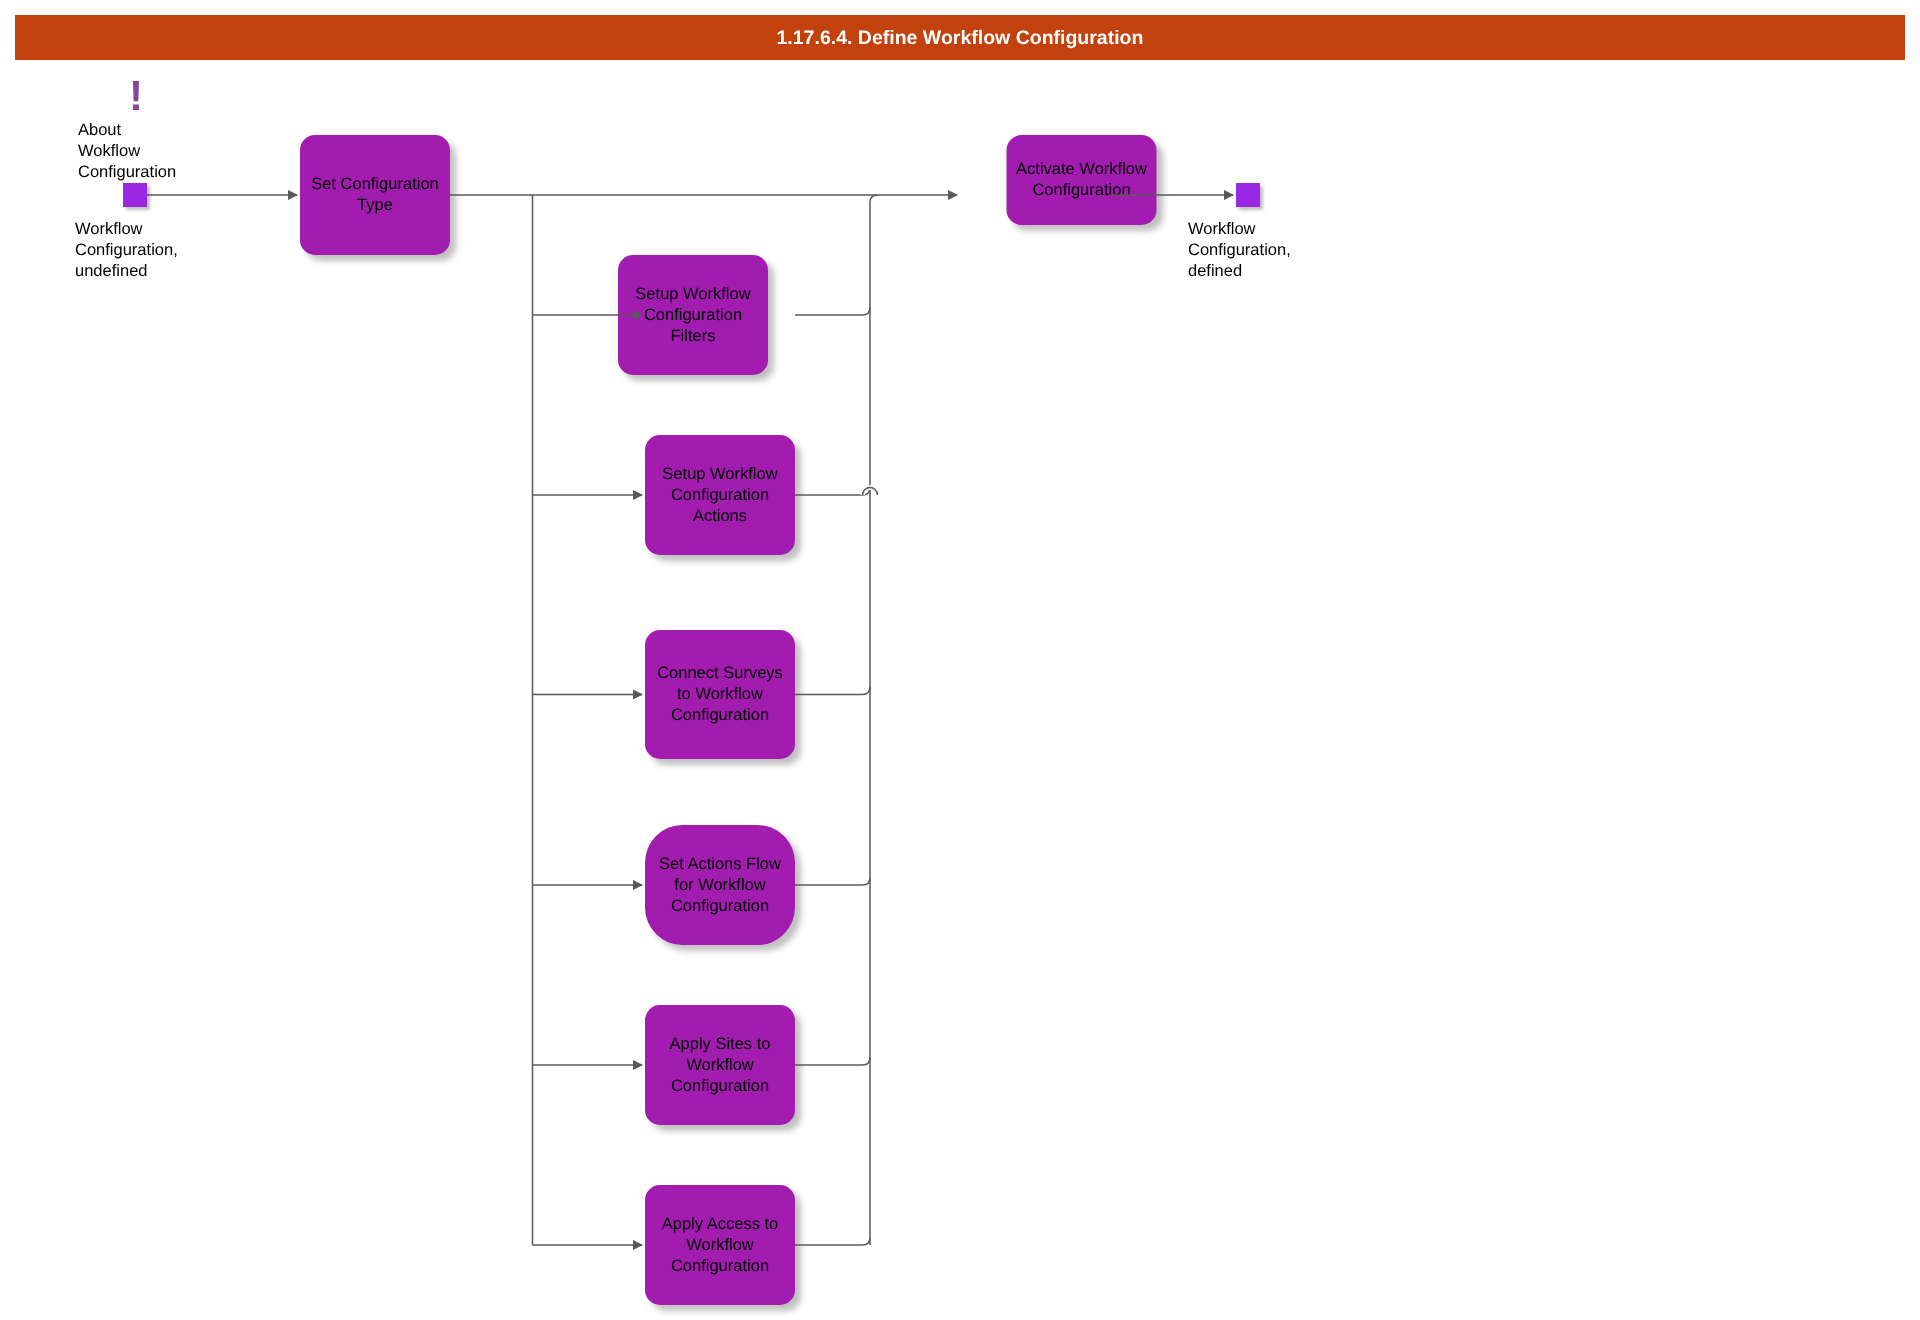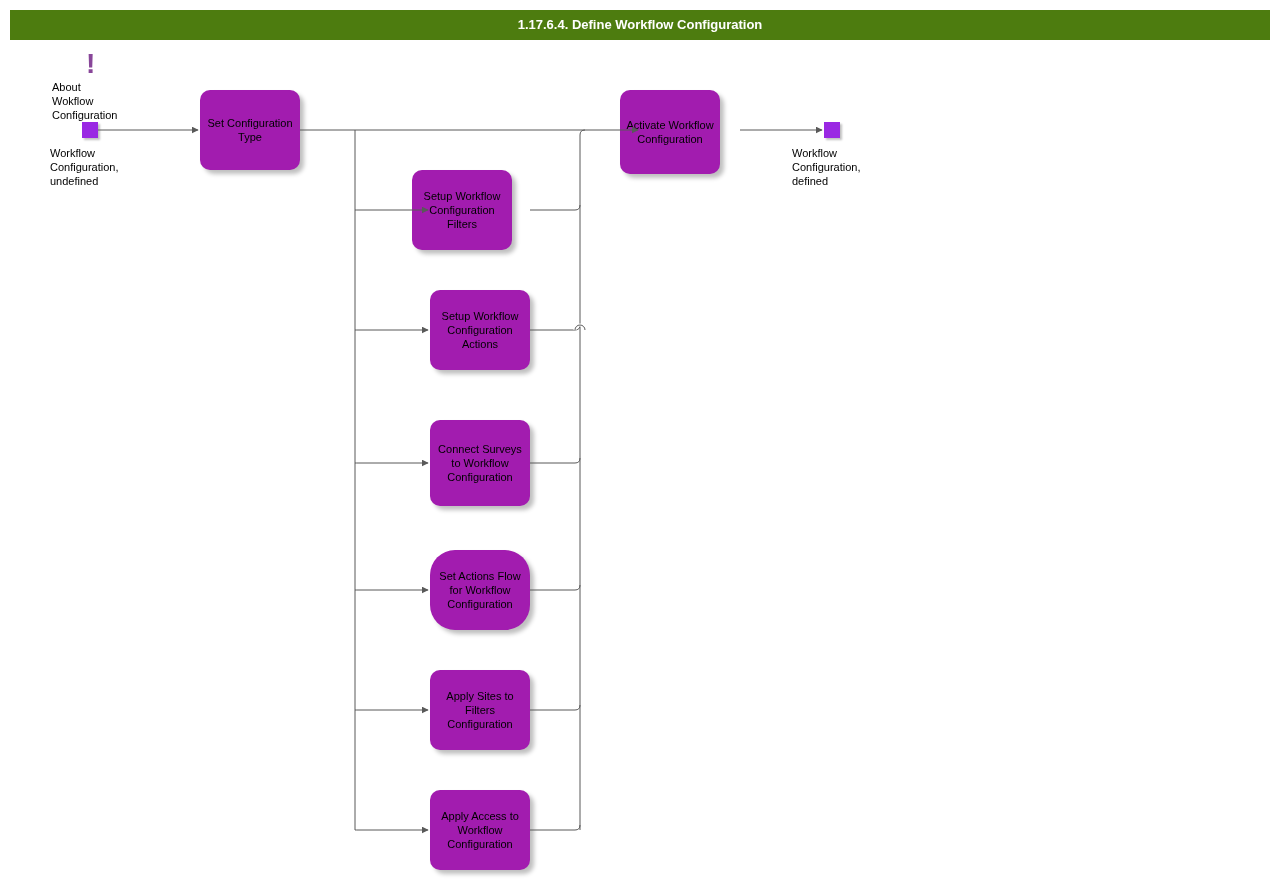--- a/index.html
+++ b/index.html
@@ -14,21 +14,21 @@
     position:relative;
     width:1280px;
     height:880px;
   }
   .header-bar {
     position:absolute;
     left:10px;
     top:10px;
     width:1260px;
     height:30px;
-    background:#4d7c0f; 
+    background:#c2410c; 
     color:#ffffff;
     font-weight:bold;
     font-size:13px;
     text-align:center;
     line-height:30px;
     box-sizing:border-box;
   }
   .exclaim {
     position:absolute;
     color:#884699;
@@ -122,31 +122,31 @@
   </div>
 
   <div class="activity" style="left:430px; top:550px; height:80px;border-radius:25px;">
     <span>Set Actions Flow
 for Workflow
 Configuration</span>
   </div>
 
   <div class="activity" style="left:430px; top:670px; height:80px;">
     <span>Apply Sites to
-Filters
+Workflow
 Configuration</span>
   </div>
 
   <div class="activity" style="left:430px; top:790px; height:80px;">
     <span>Apply Access to
 Workflow
 Configuration</span>
   </div>
 
-  <div class="activity" style="left:620px; top:90px; height:84px;text-align:center;">
+  <div class="activity" style="left:671px; top:90px; height:60px;text-align:center;">
     <span>Activate
 Workflow
 Configuration</span>
   </div>
 
   <svg class="edges" width="1280" height="880">
     <defs>
       <marker id="arrow" viewBox="0 0 10 10" refX="9" refY="5" markerWidth="7" markerHeight="7" orient="auto-start-reverse">
         <path d="M 0 0 L 10 5 L 0 10 z" fill="#595959"></path>
       </marker>

